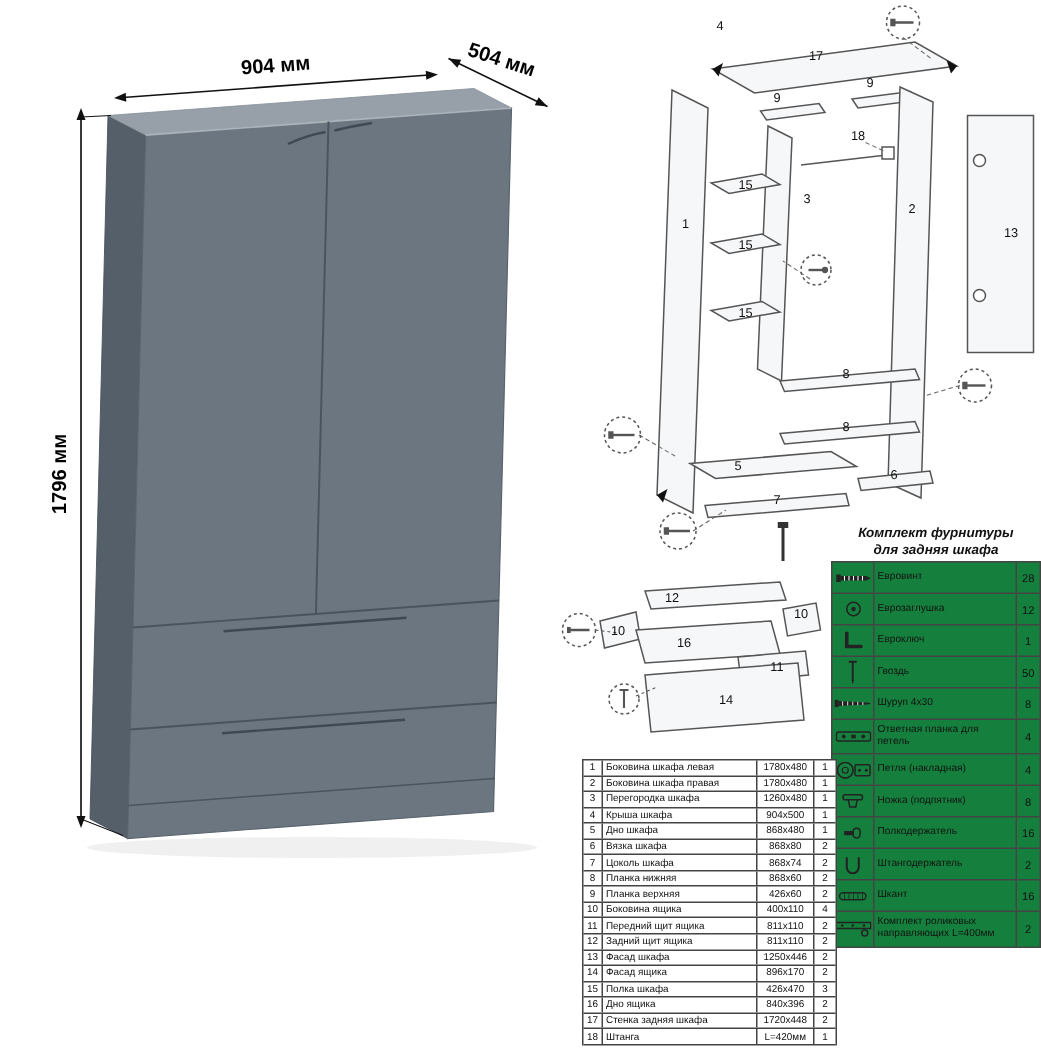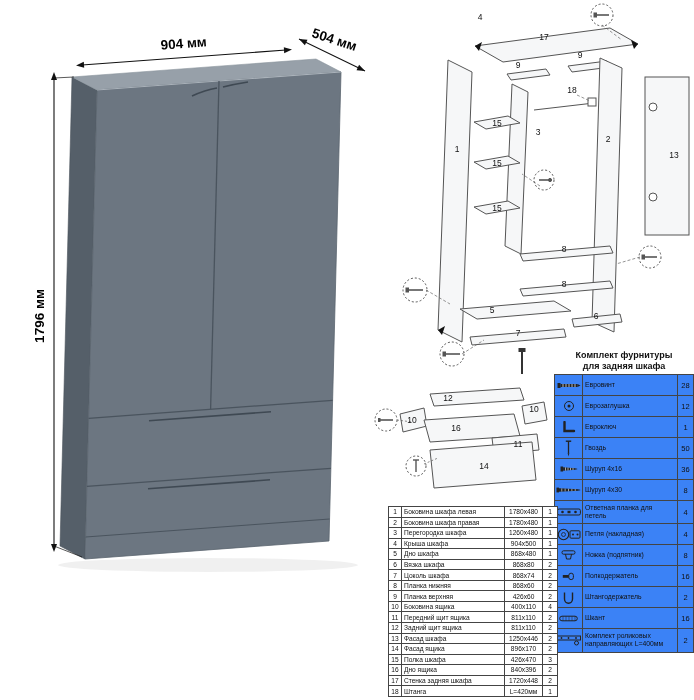--- a/index.html
+++ b/index.html
@@ -2,22 +2,22 @@
 <html><head>
 <meta charset="utf-8">
 <style>
   * { box-sizing: border-box; margin: 0; padding: 0; }
   html, body { background: #ffffff; }
   body { font-family: "Liberation Sans", "DejaVu Sans", sans-serif; color: #111; }
   .canvas { position: relative; width: 694px; height: 700px; background: #fff; overflow: hidden; }
   .abs { position: absolute; }
 
   
-  .hw-title { left: 554px; top: 350px; width: 140px; text-align: center; font-weight: bold; font-size: 9px; line-height: 1.25; }
-  .hw-table { left: 554px; top: 374px; width: 140px; border: 1px solid #444; border-bottom: none; background: #3b82f6; }
+  .hw-title { left: 554px; top: 350px; width: 140px; text-align: center; font-weight: bold; font-size: 9px; line-height: 1.25; font-style: italic; }
+  .hw-table { left: 554px; top: 374px; width: 140px; border: 1px solid #444; border-bottom: none; background: #15803d; }
   .hw-row { display: flex; border-bottom: 1px solid #444; align-items: stretch; min-height: 21px; }
   .hw-icon { width: 28px; border-right: 1px solid #444; display: flex; align-items: center; justify-content: center; padding: 1px; flex: none; }
   .hw-name { flex: 1; border-right: 1px solid #444; font-size: 6.8px; padding: 3px 2px; display: flex; align-items: center; line-height: 1.2; }
   .hw-qty { width: 15px; font-size: 7.5px; display: flex; align-items: center; justify-content: center; flex: none; }
 
   
   .pt-table { left: 388px; top: 506px; width: 170px; border: 1px solid #444; border-bottom: none; background: #fff; }
   .pt-row { display: flex; border-bottom: 1px solid #444; height: 10.55px; align-items: stretch; font-size: 6.6px; }
   .pt-num { width: 13px; border-right: 1px solid #444; display: flex; align-items: center; justify-content: center; flex: none; }
   .pt-name { flex: 1; border-right: 1px solid #444; display: flex; align-items: center; padding-left: 2px; white-space: nowrap; overflow: hidden; }
@@ -245,37 +245,20 @@
           <svg width="7" height="17" viewBox="0 0 7 17">
             <line x1="0.8" y1="1.2" x2="6.2" y2="1.2" stroke="#222" stroke-width="1.4"></line>
             <line x1="3.5" y1="1.2" x2="3.5" y2="13.5" stroke="#222" stroke-width="1.3"></line>
             <polygon points="3.5,16.5 2.7,13.2 4.3,13.2" fill="#222"></polygon>
           </svg>
         </div>
         <div class="hw-name">Гвоздь</div>
         <div class="hw-qty">50</div>
       </div>
 
-      <div class="hw-row">
-        <div class="hw-icon">
-          <svg width="18" height="8" viewBox="0 0 18 8">
-            <rect x="0.5" y="1.5" width="2.6" height="5" fill="#222"></rect>
-            <polygon points="3.1,2.3 15.5,3.3 15.5,4.7 3.1,5.7" fill="#222"></polygon>
-            <polygon points="15.5,3.3 17.6,4 15.5,4.7" fill="#222"></polygon>
-            <g stroke="#fff" stroke-width="0.6">
-              <line x1="5.5" y1="2.4" x2="5.5" y2="5.6"></line>
-              <line x1="8" y1="2.6" x2="8" y2="5.4"></line>
-              <line x1="10.5" y1="2.8" x2="10.5" y2="5.2"></line>
-              <line x1="13" y1="3" x2="13" y2="5"></line>
-            </g>
-          </svg>
-        </div>
-        <div class="hw-name">Шуруп 4x16</div>
-        <div class="hw-qty">36</div>
-      </div>
 
       <div class="hw-row">
         <div class="hw-icon">
           <svg width="26" height="8" viewBox="0 0 26 8">
             <rect x="0.5" y="1.5" width="2.6" height="5" fill="#222"></rect>
             <polygon points="3.1,2.3 23.5,3.3 23.5,4.7 3.1,5.7" fill="#222"></polygon>
             <polygon points="23.5,3.3 25.6,4 23.5,4.7" fill="#222"></polygon>
             <g stroke="#fff" stroke-width="0.6">
               <line x1="6" y1="2.4" x2="6" y2="5.6"></line>
               <line x1="9.5" y1="2.6" x2="9.5" y2="5.4"></line>

